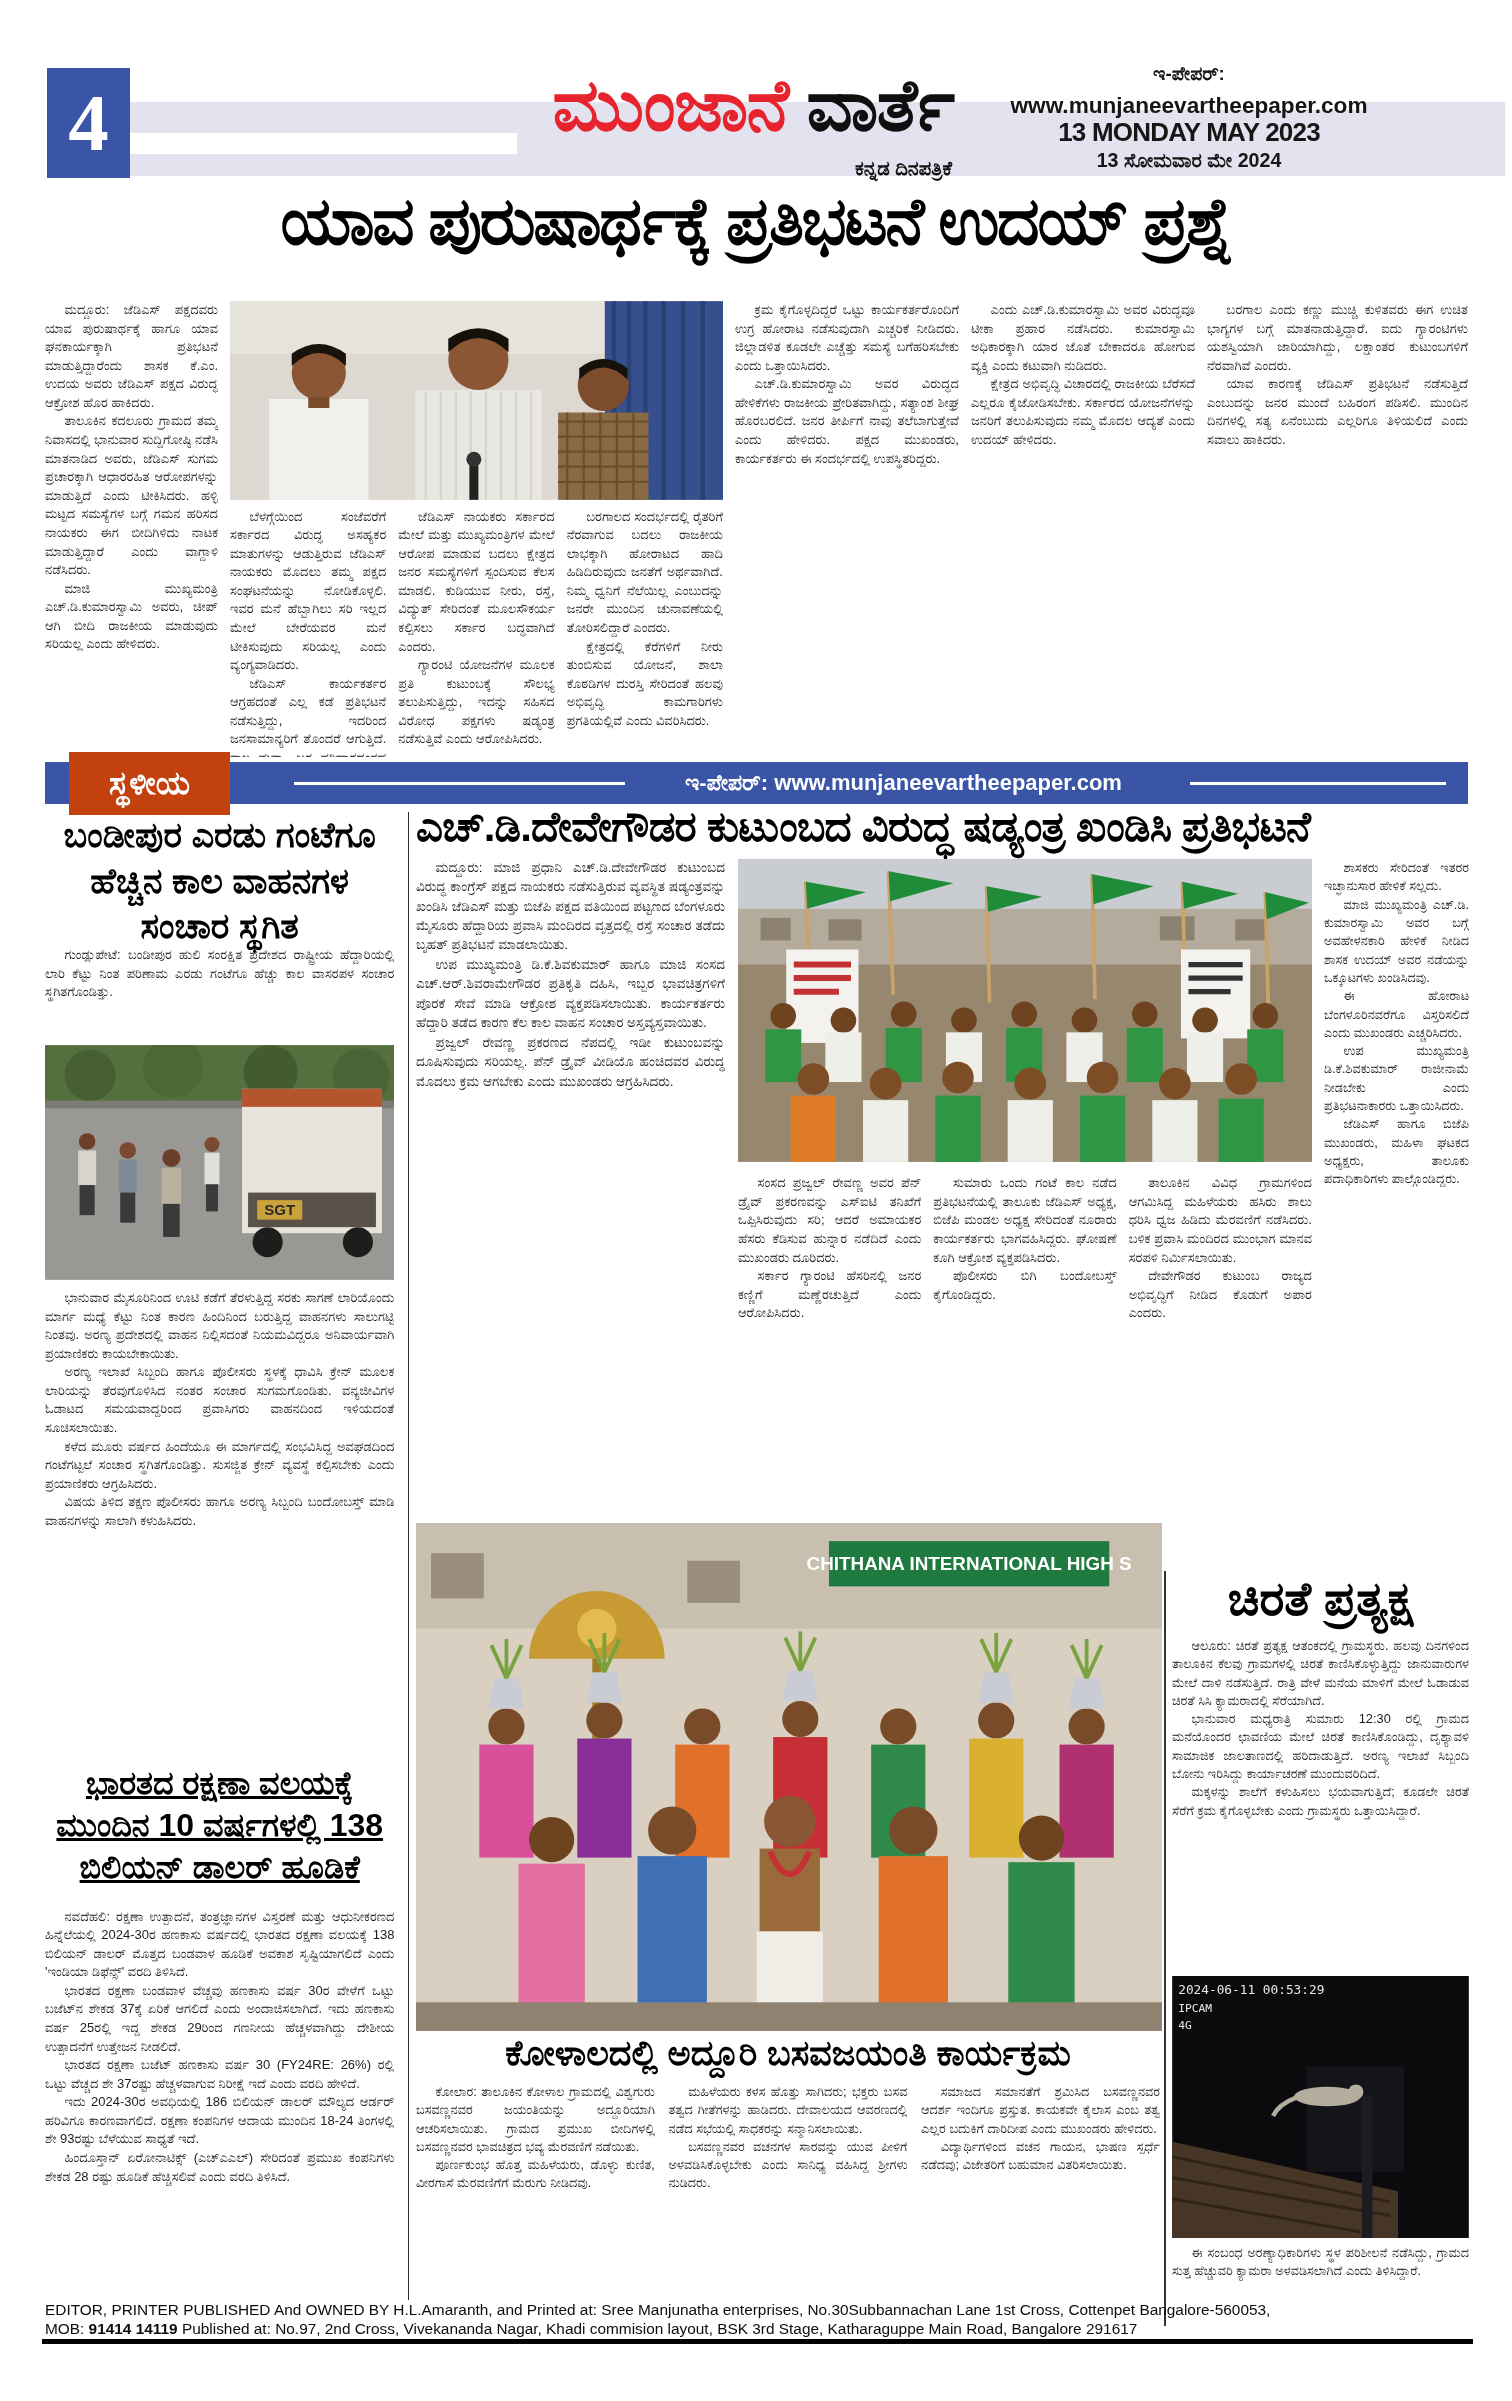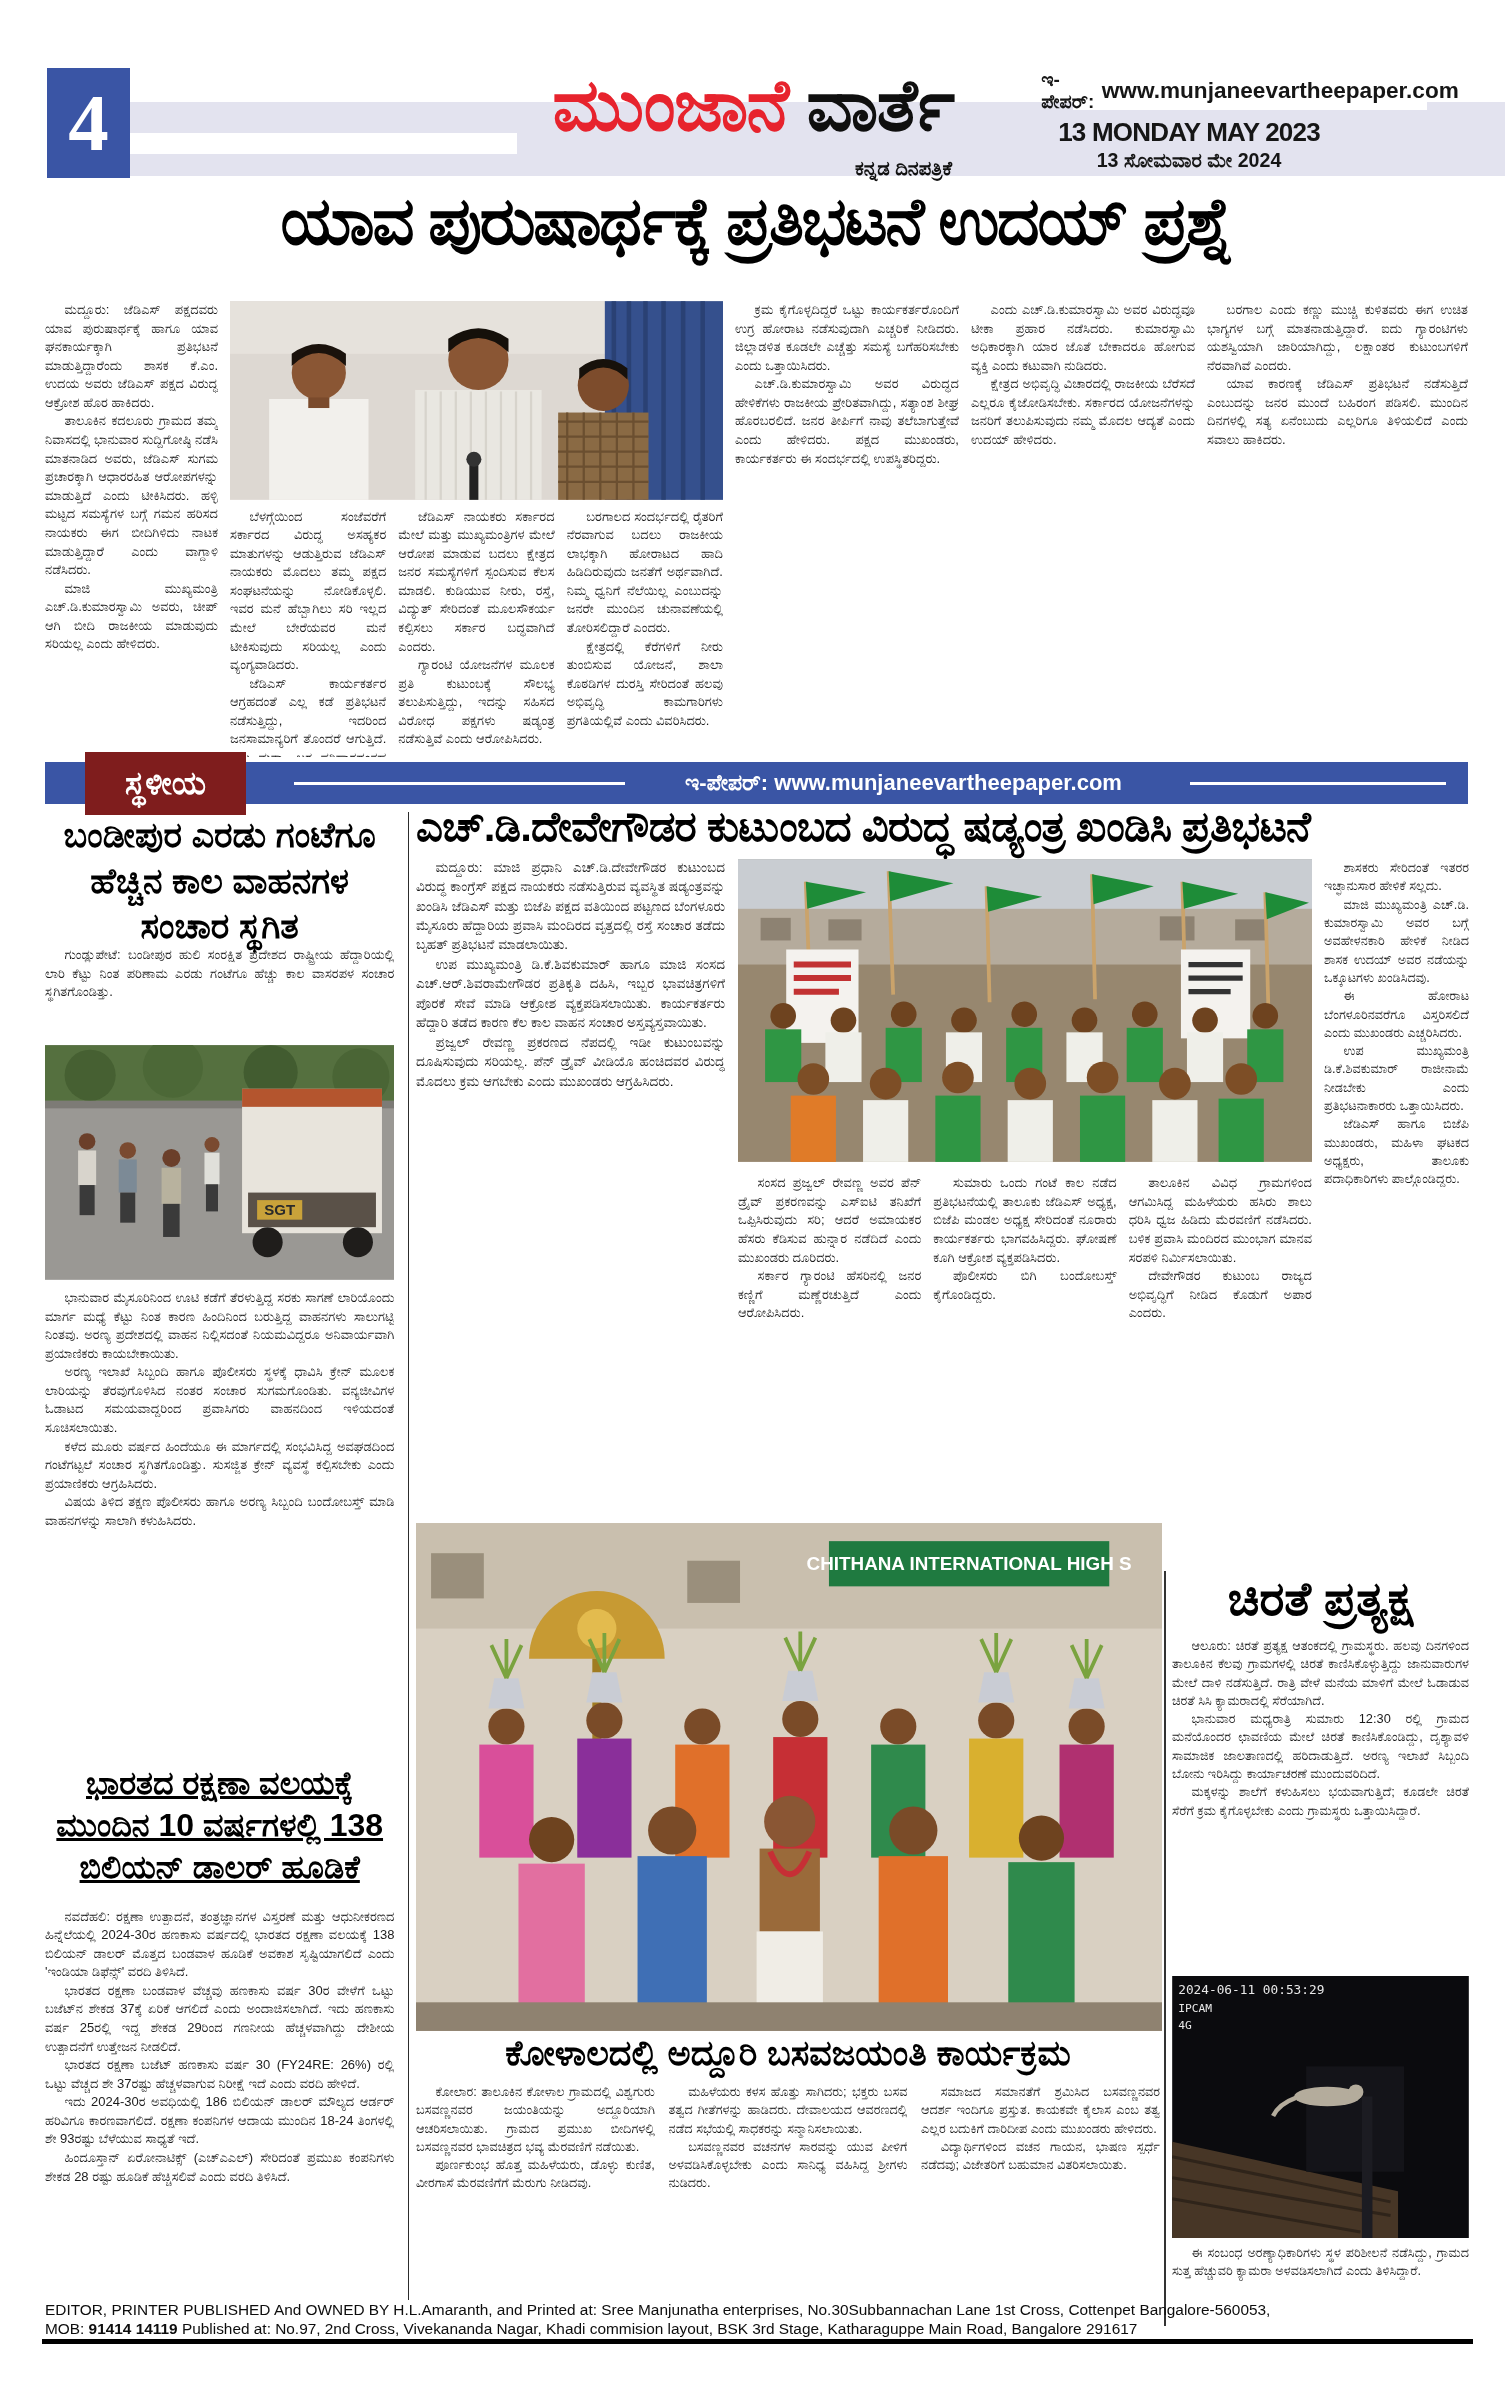--- a/index.html
+++ b/index.html
@@ -28,21 +28,21 @@
   .news{font-size:13px;line-height:1.43;text-align:justify;color:#1c1c1c;overflow:hidden;}
   .news p{margin:0;text-indent:19.6px;}
   
   .top-article{display:flex;gap:12px;}
   .t-col1{width:173px;} .t-mid{width:493px;display:flex;flex-direction:column;}
   .t-midcols{flex:1;display:flex;gap:12px;margin-top:7.5px;overflow:hidden;}
   .t-midcols > div{flex:1;}
   .t-col4,.t-col5{width:224px;} .t-col6{flex:1;}
   
   .secbar{background:#3a55a5;}
-  .sec-label{position:absolute;left:40px;top:-10.5px;width:161px;height:63px;background:#7f1d1d;color:#fff;
+  .sec-label{position:absolute;left:24px;top:-10.5px;width:161px;height:63px;background:#c2410c;color:#fff;
              display:flex;align-items:center;justify-content:center;font-size:32px;font-weight:800;}
   .bar-rule{position:absolute;top:19.6px;height:3px;background:#fff;}
   .bar-url{position:absolute;left:595px;top:7.5px;width:527px;text-align:center;color:#fff;
            font-weight:bold;font-size:22px;}
   
   .left-rail{border-right:1.5px solid #2c2c2c;box-sizing:border-box;padding-right:13.6px;
              display:flex;flex-direction:column;}
   
   .vline{background:#333;}
   .ucols{display:flex;gap:12px;overflow:hidden;} .ucols>div{flex:1;}
@@ -59,21 +59,21 @@
   <div class="abs band" style="left:65px;top:102px;width:1440px;height:74px;"></div>
   <div class="abs" style="left:65px;top:133px;width:452px;height:21px;background:#fff;"></div>
   <div class="abs pagenum" style="left:47px;top:68px;width:83px;height:110px;">
     <span>4</span>
   </div>
   <div class="abs masthead" style="left:482px;top:69px;width:542px;">
     <span class="mast-red">ಮುಂಜಾನೆ</span>
     <span class="mast-black">ವಾರ್ತೆ</span>
   </div>
   <div class="abs tagline" style="left:783px;top:157px;width:241px;">ಕನ್ನಡ ದಿನಪತ್ರಿಕೆ</div>
-  <div class="abs epaper-box" style="left:1073px;top:72px;width:354px;height:38px;">
+  <div class="abs epaper-box" style="left:1012px;top:72px;width:354px;height:38px;flex-direction:column;">
     <span class="ep-label">ಇ-ಪೇಪರ್:</span>
     <span class="ep-url">www.munjaneevartheepaper.com</span>
   </div>
   <div class="abs date-en" style="left:1012px;top:117px;width:354px;">13 MONDAY MAY 2023</div>
   <div class="abs date-kn" style="left:1012px;top:149px;width:354px;">13 ಸೋಮವಾರ ಮೇ 2024</div>
 
   <h1 class="abs h-main" style="left:48px;top:187px;width:1416px;">ಯಾವ ಪುರುಷಾರ್ಥಕ್ಕೆ ಪ್ರತಿಭಟನೆ ಉದಯ್ ಪ್ರಶ್ನೆ</h1>
 
   <div class="abs top-article" style="left:45px;top:301px;width:1423px;height:456px;">
     <div class="t-col1 news">

